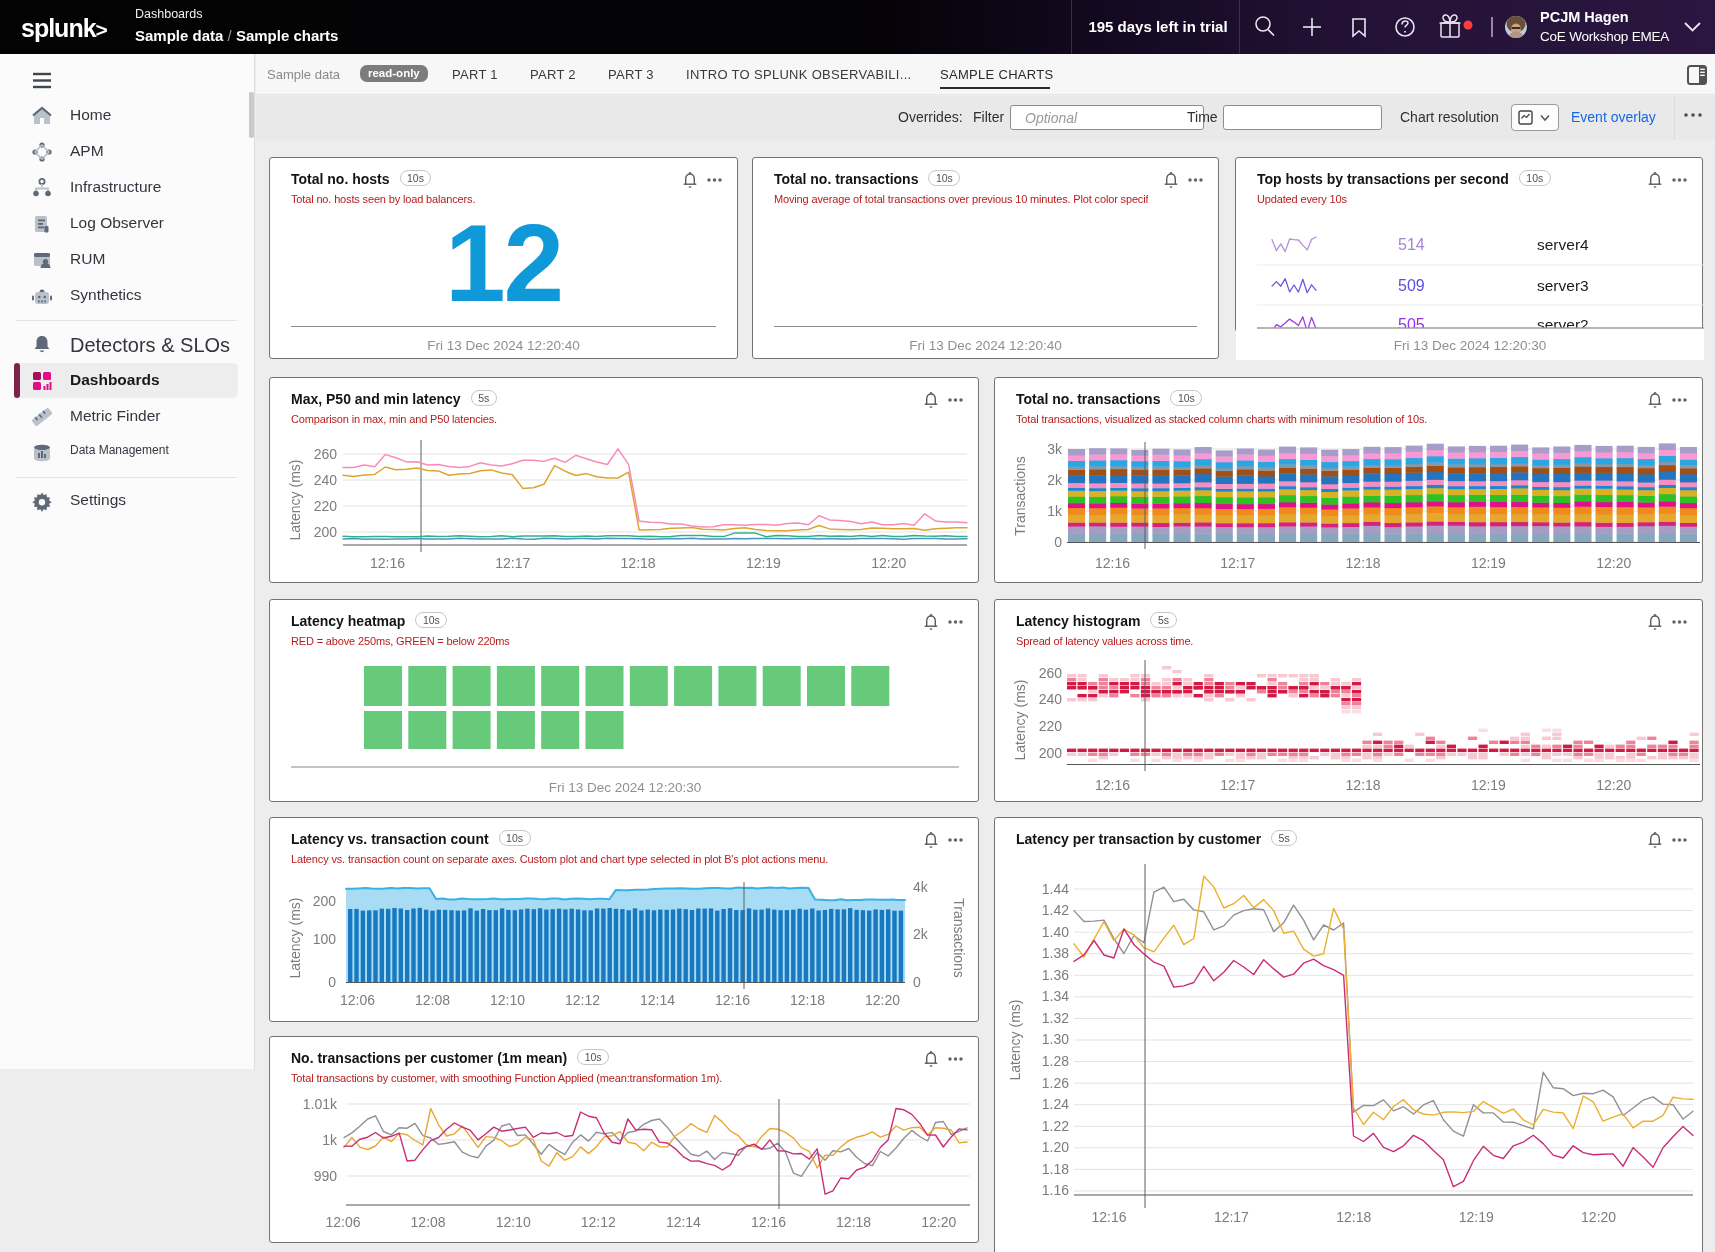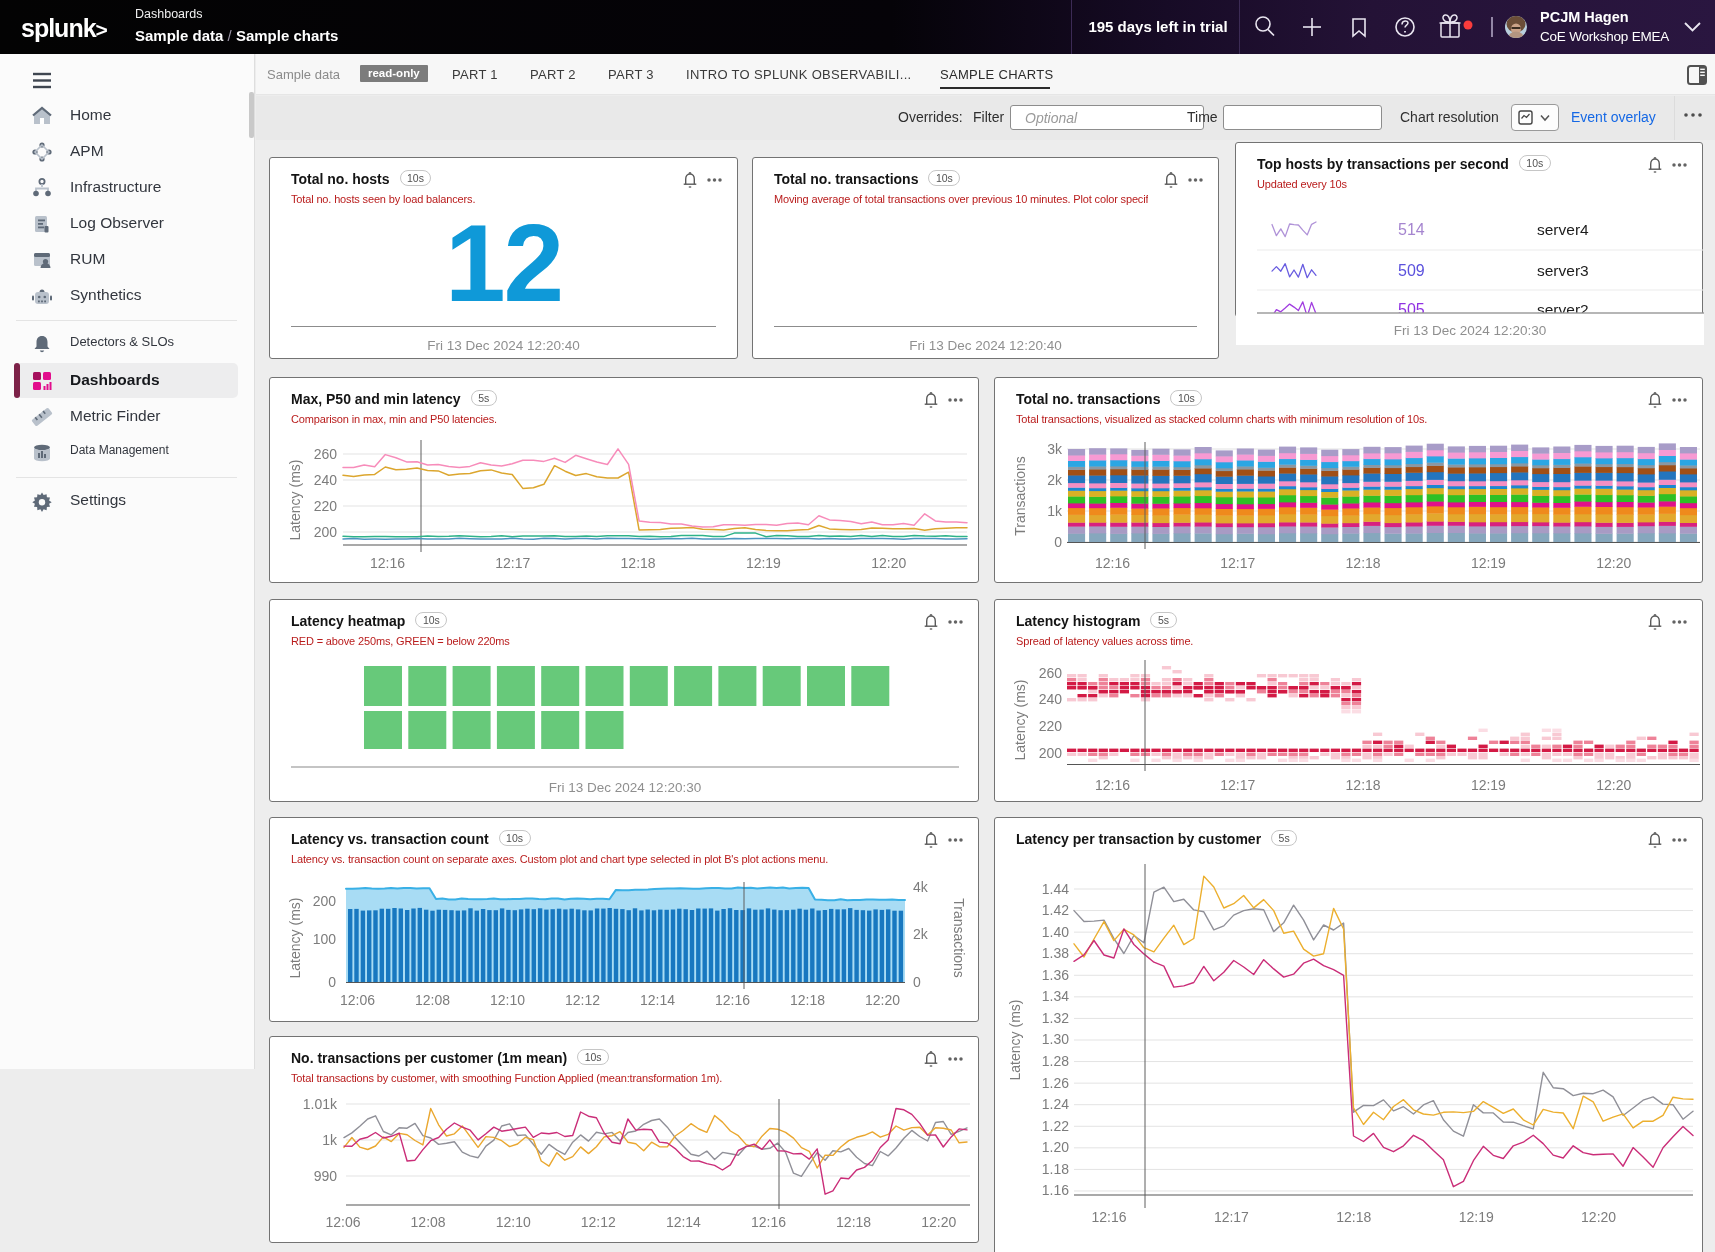--- a/index.html
+++ b/index.html
@@ -128,21 +128,21 @@
       <rect x="7" y="15.5" width="1.8" height="1.8" fill="#5f6a78"></rect>
       <rect x="10.1" y="15.5" width="1.8" height="1.8" fill="#5f6a78"></rect>
       <rect x="13.2" y="15.5" width="1.8" height="1.8" fill="#5f6a78"></rect>
     </svg>
     <div style="position:absolute;left:70px;top:232px;font-size:15.5px;font-weight:normal;color:#32363e">Synthetics</div>
  <div style="position:absolute;left:16px;top:266px;width:221px;height:1px;background:#e4e4e4"></div>
  <svg width="22" height="22" style="position:absolute;left:31px;top:279px">
       <path d="M11 3 c 3.6 0 5.5 2.6 5.5 6 l 0 4.5 l 2 2.5 l -15 0 l 2 -2.5 l 0 -4.5 c 0 -3.4 1.9 -6 5.5 -6 z" fill="#5f6a78"></path>
       <path d="M8.8 17.5 a 2.3 2.3 0 0 0 4.4 0 z" fill="#5f6a78"></path>
     </svg>
-    <div style="position:absolute;left:70px;top:280px;font-size:13px;font-weight:normal;color:#32363e">Detectors &amp; SLOs</div>
+    <div style="position:absolute;left:70px;top:280px;font-size:20px;font-weight:normal;color:#32363e">Detectors &amp; SLOs</div>
  <div style="position:absolute;left:16px;top:309px;width:222px;height:35px;background:#ededee;border-radius:5px"></div>
  <div style="position:absolute;left:14px;top:309px;width:6px;height:35px;background:#7d2248;border-radius:3px"></div>
  <svg width="22" height="22" style="position:absolute;left:31px;top:316px">
       <rect x="2" y="2" width="8" height="8" rx="1.5" fill="#a50f5c"></rect>
       <rect x="12" y="2" width="8" height="8" rx="1.5" fill="#e20d8c"></rect>
       <rect x="2" y="12" width="8" height="8" rx="1.5" fill="#e20d8c"></rect>
       <rect x="12.5" y="16" width="2" height="4" fill="#e20d8c"></rect>
       <rect x="15.5" y="14" width="2" height="6" fill="#e20d8c"></rect>
       <rect x="18.5" y="12" width="2" height="8" fill="#e20d8c"></rect>
     </svg>
@@ -166,21 +166,21 @@
  <svg width="22" height="22" style="position:absolute;left:31px;top:436px">
       <path d="M11 2.5 l1.6 2.6 3 -0.9 0.3 3.1 3.1 0.3 -0.9 3 2.6 1.6 -2.6 1.6 0.9 3 -3.1 0.3 -0.3 3.1 -3 -0.9 -1.6 2.6 -1.6 -2.6 -3 0.9 -0.3 -3.1 -3.1 -0.3 0.9 -3 -2.6 -1.6 2.6 -1.6 -0.9 -3 3.1 -0.3 0.3 -3.1 3 0.9 z" fill="#5f6a78"></path>
       <circle cx="11" cy="12.2" r="3.2" fill="#fbfbfb"></circle>
     </svg>
     <div style="position:absolute;left:70px;top:437px;font-size:15.5px;font-weight:normal;color:#32363e">Settings</div>
  <div style="position:absolute;left:249px;top:38px;width:5px;height:46px;background:#c9c9c9;border-radius:2px"></div>
 </div>
 
 <div class="tabs">
  <span class="tab" style="left:11px;color:#8b8b8b;font-weight:normal;letter-spacing:0">Sample data</span>
- <span style="position:absolute;left:104px;top:11px;background:#7c7c7c;color:#fff;font-size:11.5px;font-weight:bold;padding:2px 8px 3px;border-radius:1px">read-only</span>
+ <span style="position:absolute;left:104px;top:11px;background:#7c7c7c;color:#fff;font-size:11.5px;font-weight:bold;padding:2px 8px 3px;border-radius:7px">read-only</span>
  <span class="tab" style="left:196px">PART 1</span>
  <span class="tab" style="left:274px">PART 2</span>
  <span class="tab" style="left:352px">PART 3</span>
  <span class="tab" style="left:430px">INTRO TO SPLUNK OBSERVABILI...</span>
  <span class="tab" style="left:684px;color:#2b2b2b">SAMPLE CHARTS</span>
  <div style="position:absolute;left:684px;top:33px;width:110px;height:2px;background:#2b2b2b"></div>
  <svg width="22" height="22" style="position:absolute;left:1431px;top:11px">
    <rect x="1" y="1" width="18" height="18" rx="2.5" fill="none" stroke="#515151" stroke-width="2"></rect>
    <rect x="12" y="1.5" width="7" height="17" fill="#515151"></rect>
    <rect x="13.2" y="3.6" width="4.6" height="1.4" fill="#f7f7f7"></rect>
@@ -241,21 +241,21 @@
         <line x1="4.3" y1="16" x2="6.7" y2="16" stroke-width="1.3"></line>
       </g>
       <circle cx="34" cy="12" r="1.75" fill="#636363"></circle>
       <circle cx="39.5" cy="12" r="1.75" fill="#636363"></circle>
       <circle cx="45" cy="12" r="1.75" fill="#636363"></circle>
     </svg>
     <div class="sub" style="white-space:nowrap;overflow:hidden">Moving average of total transactions over previous 10 minutes. Plot color specif</div>
     <div class="footline" style="top:168px"></div>
     <div class="foot" style="top:180px">Fri 13 Dec 2024 12:20:40</div>
   </div>
-<div class="card" style="left:1235px;top:142px;width:468px;height:175px">
+<div class="card" style="left:1235px;top:157px;width:468px;height:175px">
     <div class="ct">Top hosts by transactions per second<span class="badge">10s</span></div>
     <svg class="hicons" width="60" height="24" style="right:2px;top:10px">
       <g stroke="#5a5a5a" stroke-width="1.4" fill="none" transform="translate(9.5 3)">
         <path d="M4.6 3.0 c0 -1.9 1.8 -1.9 1.8 0" stroke-width="1.2"></path>
         <path d="M1.2 13.2 v-5 c0 -3.2 1.85 -5.1 4.3 -5.1 c2.45 0 4.3 1.9 4.3 5.1 v5"></path>
         <line x1="-0.8" y1="13.2" x2="11.8" y2="13.2"></line>
         <line x1="4.3" y1="16" x2="6.7" y2="16" stroke-width="1.3"></line>
       </g>
       <circle cx="34" cy="12" r="1.75" fill="#636363"></circle>
       <circle cx="39.5" cy="12" r="1.75" fill="#636363"></circle>

